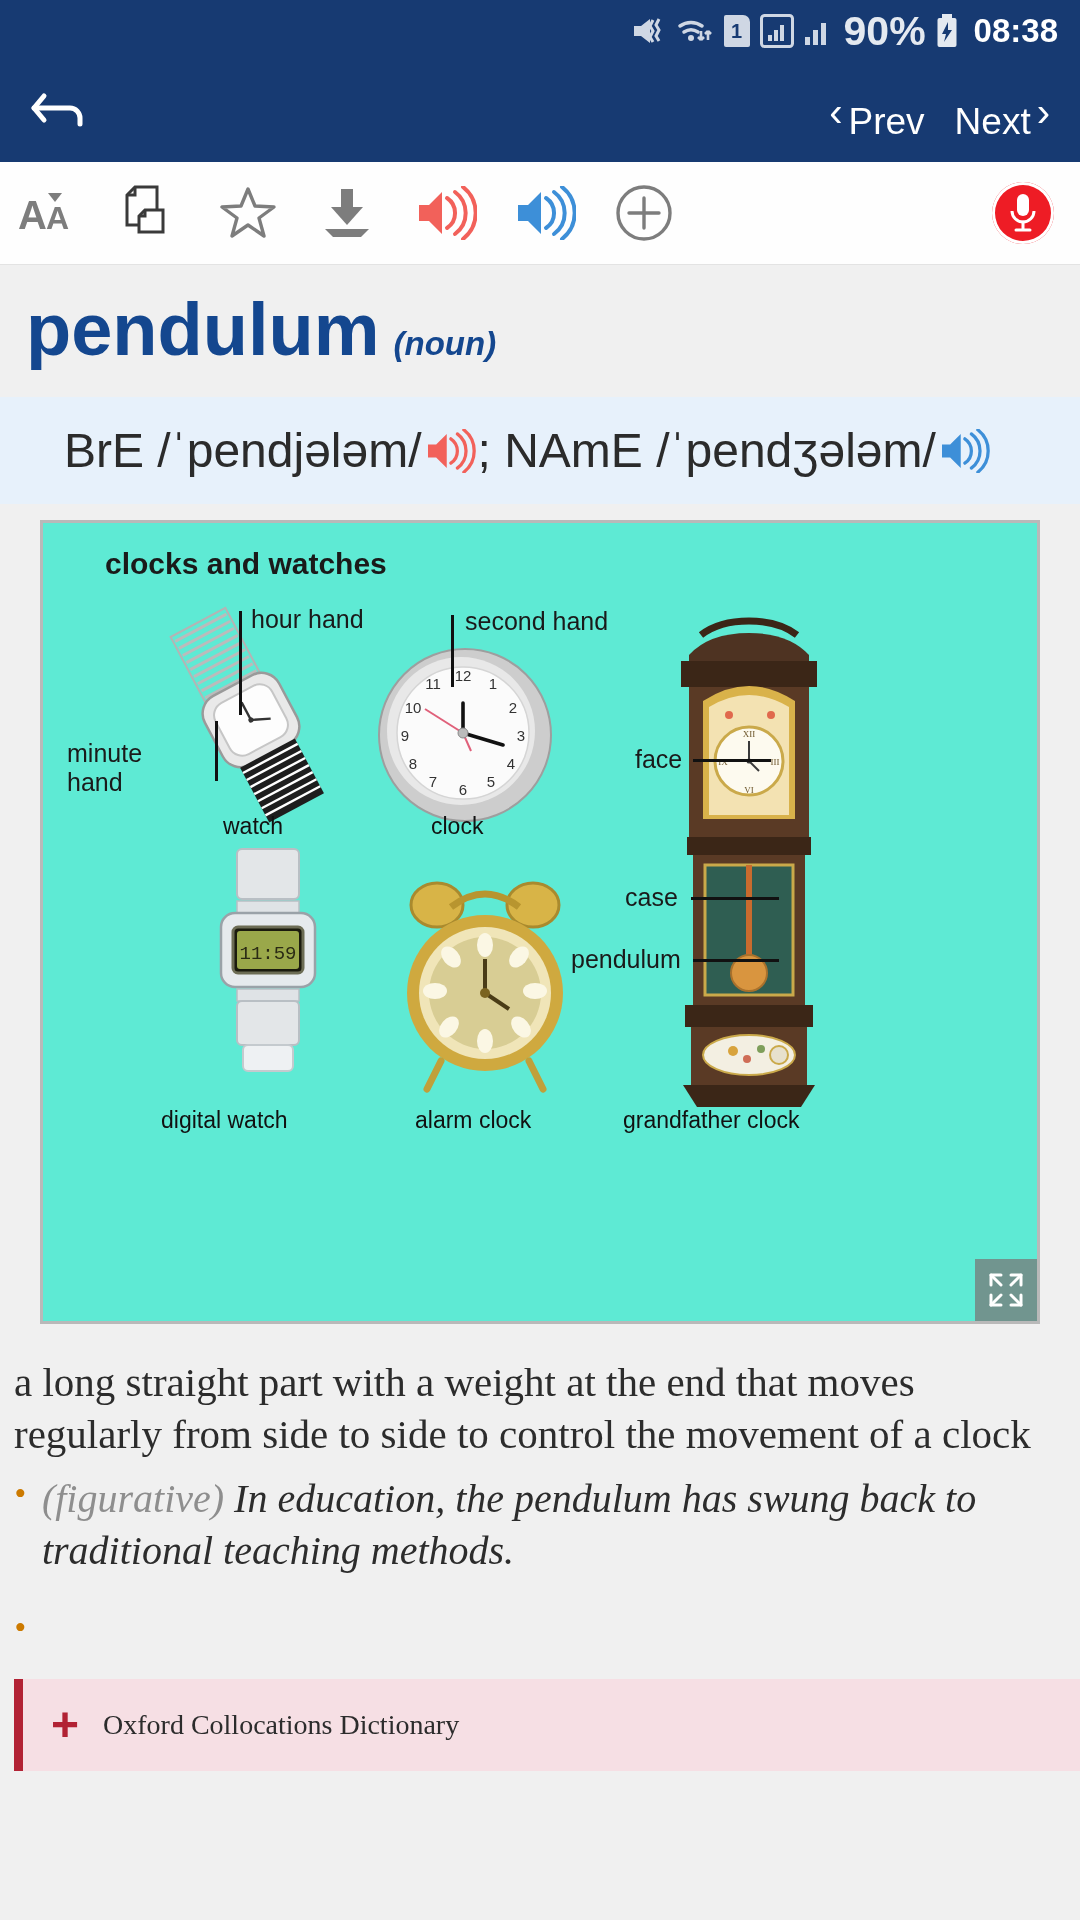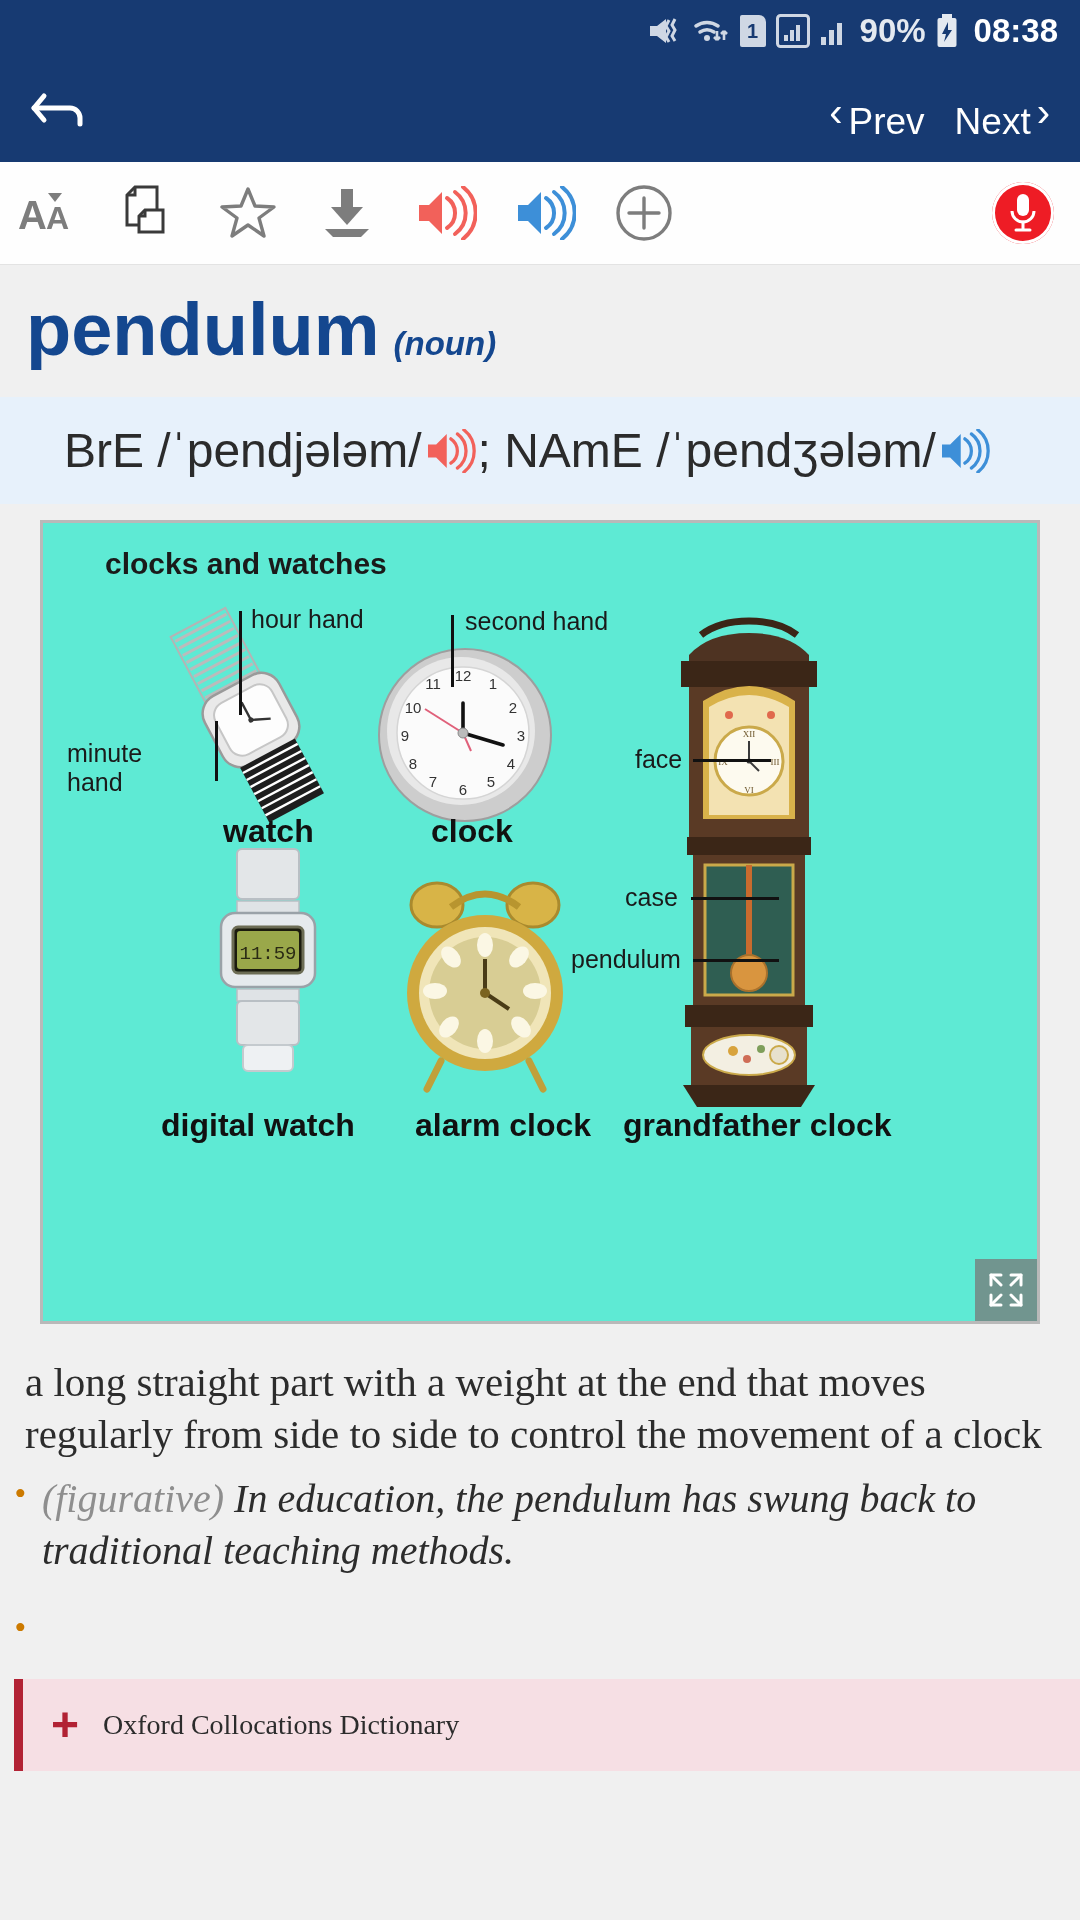--- a/index.html
+++ b/index.html
@@ -11,21 +11,21 @@
   }
 
   
   .statusbar {
     height: 62px; background: #173a72;
     display: flex; align-items: center; justify-content: flex-end;
     padding-right: 22px; gap: 10px;
     color: #d7dde8;
   }
   .statusbar .sb-icon { display: flex; align-items: center; }
-  .sb-text { font-size: 33px; font-weight: bold; color: #e4e9f0; letter-spacing: 0px; }
+  .sb-text { font-size: 41px; font-weight: bold; color: #e4e9f0; letter-spacing: 0px; }
   .sb-time { font-size: 33px; font-weight: bold; color: #ffffff; margin-left: 6px; }
 
   .simcard {
     width: 26px; height: 32px; background: #cfd7e4; color: #173a72;
     font-size: 20px; font-weight: bold; display: flex; align-items: center;
     justify-content: center; border-radius: 2px 7px 2px 2px;
   }
 
   
   .navbar {
@@ -81,34 +81,33 @@
   .illus-wrap { padding: 16px 40px 14px 40px; }
   .illus {
     background: #5eead4; border: 3px solid #b9b9b9; position: relative;
     height: 804px; overflow: hidden;
   }
   .illus-title {
     position: absolute; left: 62px; top: 24px;
     font-size: 30px; font-weight: bold; color: #1a1a1a;
   }
   .lbl { position: absolute; font-size: 25px; color: #1a1a1a; white-space: pre; }
-  .caption { position: absolute; font-size: 32px; font-weight: bold; color: #111; }
+  .caption { position: absolute; font-size: 23px; font-weight: normal; color: #111; }
   .leader { position: absolute; background: #111; }
   .expand-btn {
     position: absolute; right: 0px; bottom: 0px;
     width: 62px; height: 62px; background: rgba(120,120,120,.75);
     display: flex; align-items: center; justify-content: center;
   }
 
   
   .def {
     font-family: "Liberation Serif", serif;
     font-size: 41px; color: #2c2c2c; line-height: 1.28;
     padding: 18px 22px 6px 14px;
-    margin-left: 11px;
   }
   .examples { padding: 6px 22px 0 14px; }
   .ex {
     display: flex; gap: 16px; align-items: flex-start;
     font-family: "Liberation Serif", serif;
     font-size: 40px; font-style: italic; color: #2c2c2c;
     line-height: 1.3; margin-bottom: 30px;
   }
   .bullet { color: #cc7a00; font-size: 34px; line-height: 1.25; }
   .figtag { color: #8e8e8e; }

